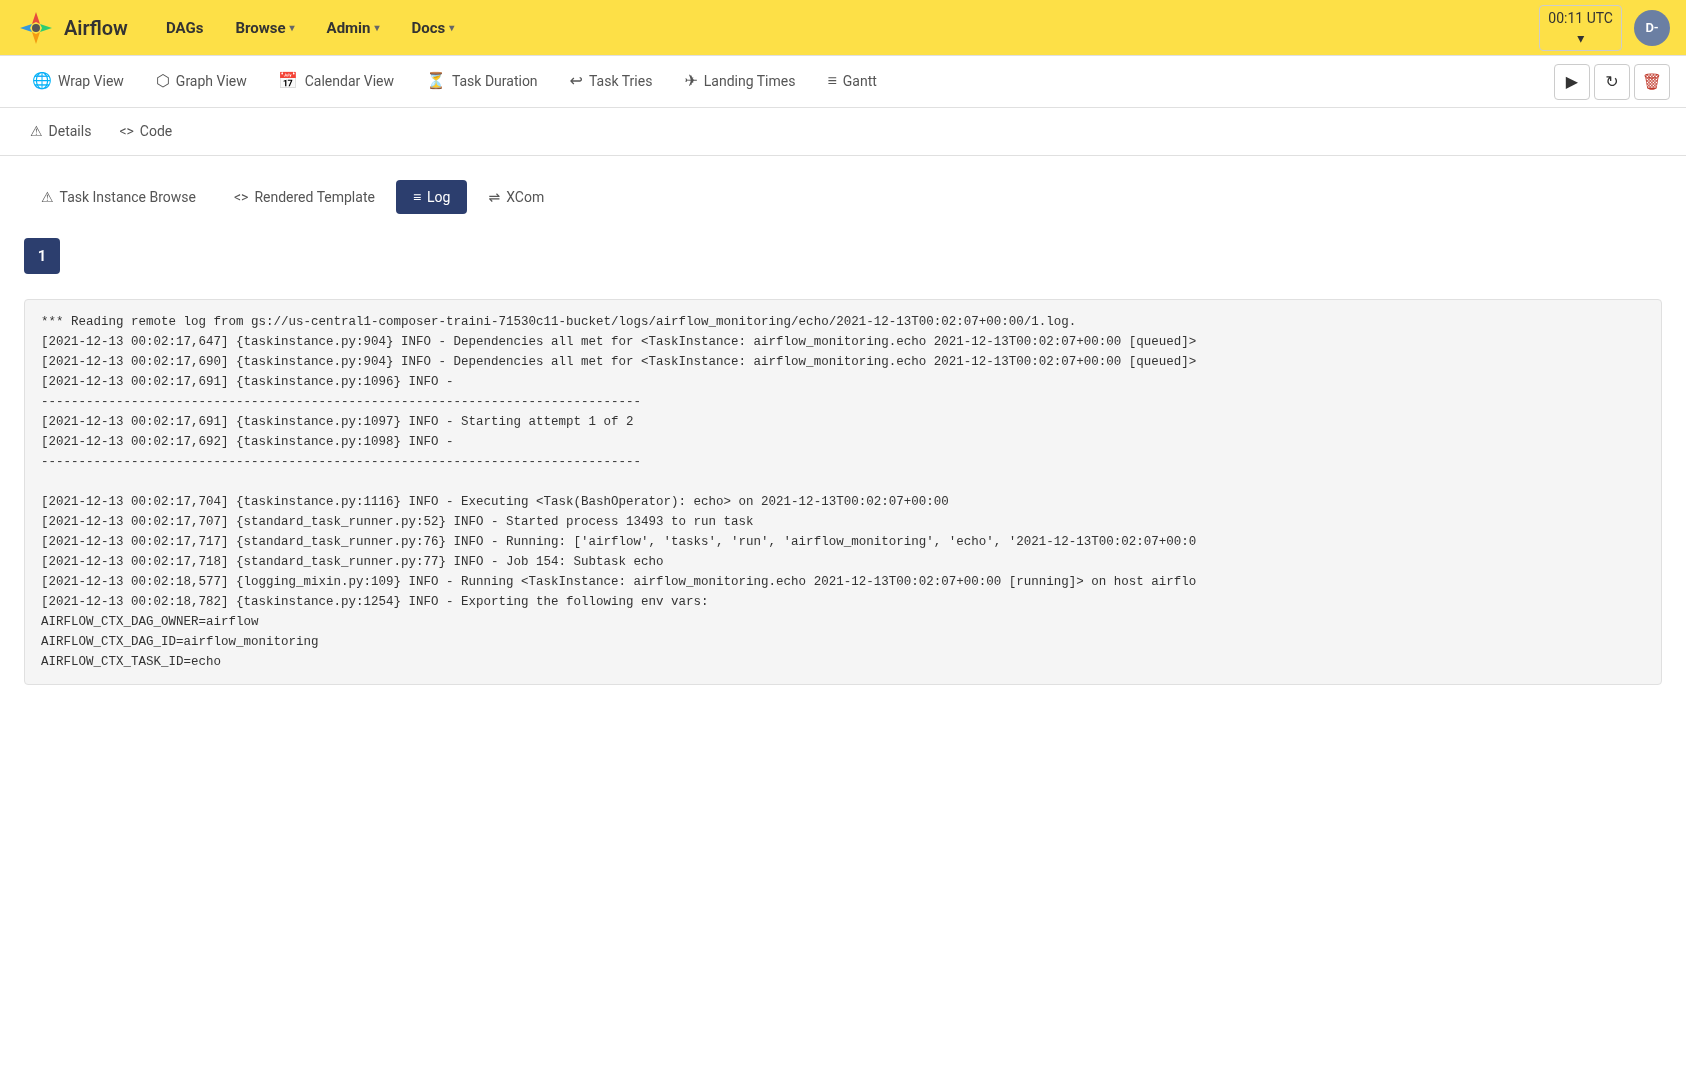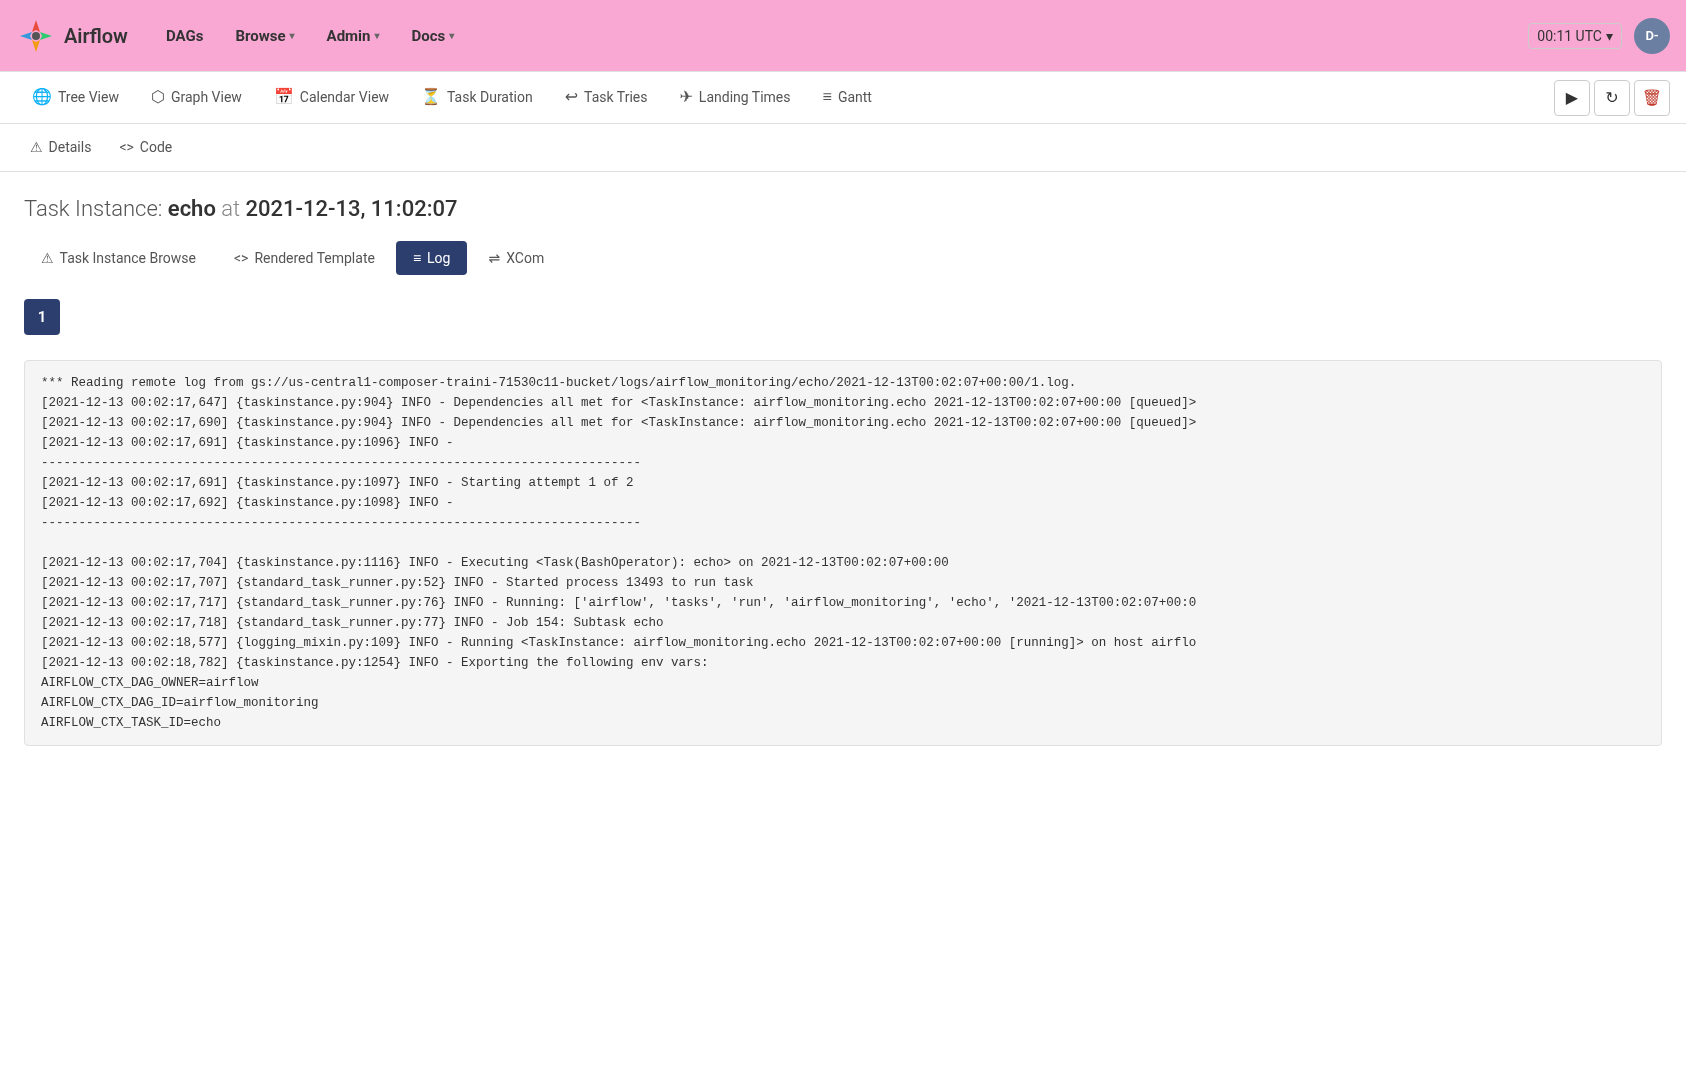--- a/index.html
+++ b/index.html
@@ -2,24 +2,24 @@
 <html><head>
   <meta charset="utf-8">
   <style>
     * { box-sizing: border-box; margin: 0; padding: 0; }
     body { font-family: -apple-system, BlinkMacSystemFont, 'Segoe UI', Roboto, sans-serif; font-size: 14px; background: #fff; color: #333; }
 
     
     .navbar {
       display: flex;
       align-items: center;
-      background: #f9a8d4;
+      background: #fde047;
       border-bottom: 1px solid #e0e0e0;
       padding: 0 16px;
-      height: 72px;
+      height: 56px;
     }
     .navbar-brand {
       display: flex;
       align-items: center;
       margin-right: 24px;
       text-decoration: none;
     }
     .navbar-logo {
       width: 40px;
       height: 40px;
@@ -57,20 +57,21 @@
     .utc-display {
       font-size: 14px;
       color: #333;
       padding: 4px 8px;
       border: 1px solid #ccc;
       border-radius: 4px;
       cursor: pointer;
       display: flex;
       align-items: center;
       gap: 4px;
+      flex-direction: column;
     }
     .user-avatar {
       width: 36px;
       height: 36px;
       border-radius: 50%;
       background: #6b7fa3;
       color: #fff;
       display: flex;
       align-items: center;
       justify-content: center;
@@ -291,21 +292,21 @@
     </div>
     <div class="user-avatar">
       <span>D-</span>
     </div>
   </div>
 </nav>
 
 <div class="top-tabs">
   <div class="top-tab">
     <span class="tab-icon">🌐</span>
-    <span>Tree View</span>
+    <span>Wrap View</span>
   </div>
   <div class="top-tab">
     <span class="tab-icon">⬡</span>
     <span>Graph View</span>
   </div>
   <div class="top-tab">
     <span class="tab-icon">📅</span>
     <span>Calendar View</span>
   </div>
   <div class="top-tab">
@@ -338,26 +339,20 @@
     <span>Details</span>
   </div>
   <div class="second-tab">
     <span>&lt;&gt;</span>
     <span>Code</span>
   </div>
 </div>
 
 <div class="main-content">
 
-  <div class="task-instance-title">
-    <span>Task Instance:</span>
-    <span class="task-name">echo</span>
-    <span class="at-word"> <span>at</span> </span>
-    <span class="task-date">2021-12-13, 11:02:07</span>
-  </div>
 
   <div class="subtabs">
     <div class="subtab">
       <span>⚠</span>
       <span>Task Instance Browse</span>
     </div>
     <div class="subtab">
       <span>&lt;&gt;</span>
       <span>Rendered Template</span>
     </div>

